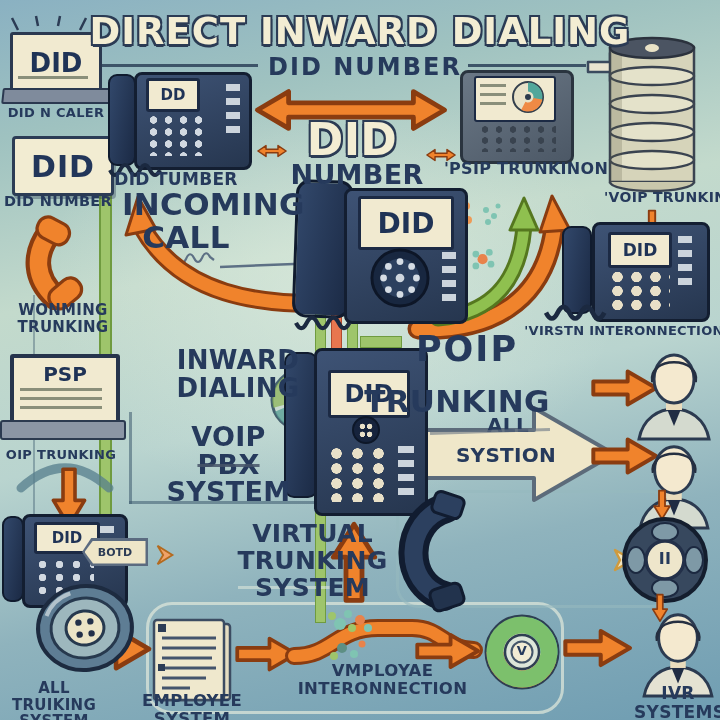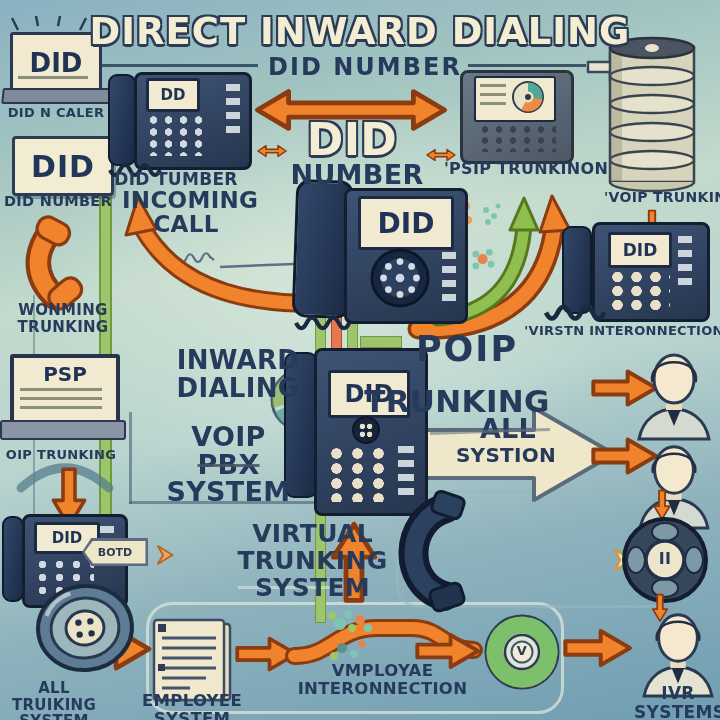--- a/index.html
+++ b/index.html
@@ -158,21 +158,21 @@
     <ellipse cx="50" cy="52" rx="42" ry="9" fill="#e4e2ca" stroke="#3a4350" stroke-width="2.5"></ellipse>
     <rect x="8" y="24" width="12" height="134" fill="rgba(90,90,70,.22)"></rect>
     <ellipse cx="50" cy="24" rx="42" ry="10" fill="#4b5462" stroke="#2b323d" stroke-width="2.5"></ellipse>
     <ellipse cx="50" cy="24" rx="7" ry="4" fill="#e9e2c6"></ellipse>
   </svg>
   <div class="lbl" style="left:604px;top:190px;width:118px;font-size:14px;white-space:nowrap;">'VOIP TRUNKING</div>
   <svg class="arrow" style="left:638px;top:210px;" width="28" height="32" viewBox="0 0 60 100">
     <polygon class="oarr" points="20,2 40,2 40,54 56,54 30,97 4,54 20,54"></polygon>
   </svg>
 
-  <div class="lbl" style="left:122px;top:188px;width:128px;font-size:23px;line-height:1.05;">INCOMING
+  <div class="lbl" style="left:122px;top:188px;width:128px;font-size:31px;line-height:1.05;">INCOMING
 CALL</div>
   <svg class="arrow" style="left:166px;top:248px;" width="136" height="26" viewBox="0 0 136 26">
     <path d="M4,12 q4,-9 8,-1 q4,8 8,0 q4,-9 8,-1 q4,8 8,0 q4,-9 8,-1 l4,3" stroke="#5d7085" stroke-width="2.2" fill="none"></path>
     <path d="M54,19 L128,16" stroke="#5d7085" stroke-width="2.5" fill="none"></path>
   </svg>
   <svg class="arrow" style="left:108px;top:175px;" width="240" height="135" viewBox="0 0 240 135">
     <path d="M236,128 C150,132 72,120 34,52" stroke="#8a3c10" stroke-width="19" fill="none" stroke-linecap="round"></path>
     <path d="M236,128 C150,132 72,120 34,52" stroke="#f0832c" stroke-width="13" fill="none" stroke-linecap="round"></path>
     <polygon points="18,60 48,54 30,22" fill="#f0832c" stroke="#8a3c10" stroke-width="3" stroke-linejoin="round"></polygon>
   </svg>
@@ -256,21 +256,21 @@
     <div class="phonebody" style="left:314px;top:348px;width:108px;height:162px;"></div>
     <div class="screen" style="left:328px;top:370px;width:76px;height:42px;font-size:24px;">DID</div>
     <div class="abs" style="left:352px;top:416px;width:24px;height:24px;border-radius:50%;background:radial-gradient(circle at 35% 35%,#e8e0c8 2.5px,rgba(0,0,0,0) 3px),radial-gradient(circle at 65% 35%,#e8e0c8 2.5px,rgba(0,0,0,0) 3px),radial-gradient(circle at 35% 68%,#e8e0c8 2.5px,rgba(0,0,0,0) 3px),radial-gradient(circle at 65% 68%,#e8e0c8 2.5px,rgba(0,0,0,0) 3px),#16233c;border:2px solid #0d1728;z-index:3;"></div>
     <div class="keypad big" style="left:324px;top:444px;width:64px;height:58px;"></div>
     <div class="sidebtns" style="left:398px;top:446px;width:16px;height:56px;"></div>
   </div>
 
   <svg class="arrow" style="left:406px;top:398px;" width="212" height="112" viewBox="0 0 212 112">
     <polygon points="2,32 128,32 128,10 208,56 128,102 128,80 2,80" fill="#efe7c9" stroke="#5c6b7a" stroke-width="4" stroke-linejoin="round"></polygon>
   </svg>
-  <div class="lbl" style="left:448px;top:414px;width:120px;font-size:27px;z-index:4;">ALL</div>
+  <div class="lbl" style="left:448px;top:414px;width:120px;font-size:20px;z-index:4;">ALL</div>
   <div class="lbl" style="left:426px;top:444px;width:160px;font-size:20px;z-index:4;">SYSTION</div>
   <div class="strikeline" style="left:430px;top:430px;width:120px;height:3px;transform:rotate(-2deg);"></div>
 
   <div class="abs" style="left:82px;top:538px;width:66px;height:28px;background:#5b6b80;clip-path:polygon(14% 0,100% 0,100% 100%,14% 100%,0 50%);z-index:3;">
     <div style="position:absolute;inset:2.5px;background:#eee6c8;clip-path:polygon(14% 0,100% 0,100% 100%,14% 100%,0 50%);display:flex;align-items:center;justify-content:center;font-weight:900;font-size:11px;color:#2c3c55;">BOTD</div>
   </div>
   <svg class="arrow" style="left:152px;top:542px;" width="26" height="26" viewBox="0 0 20 28">
     <polygon points="2,4 18,14 2,24 8,14" fill="#f0a268" stroke="#b36a1f" stroke-width="2"></polygon>
   </svg>
 

